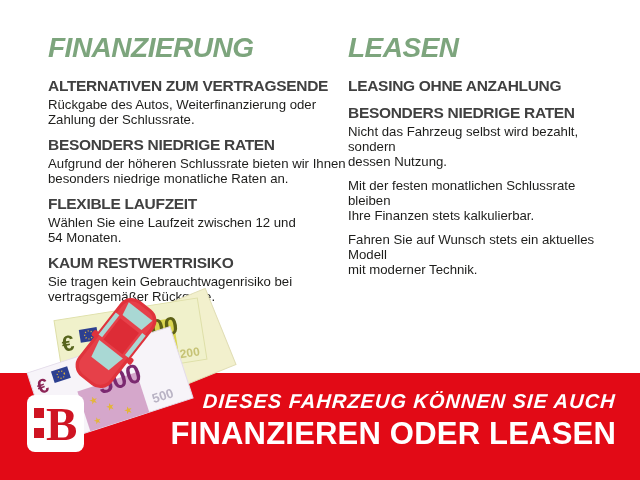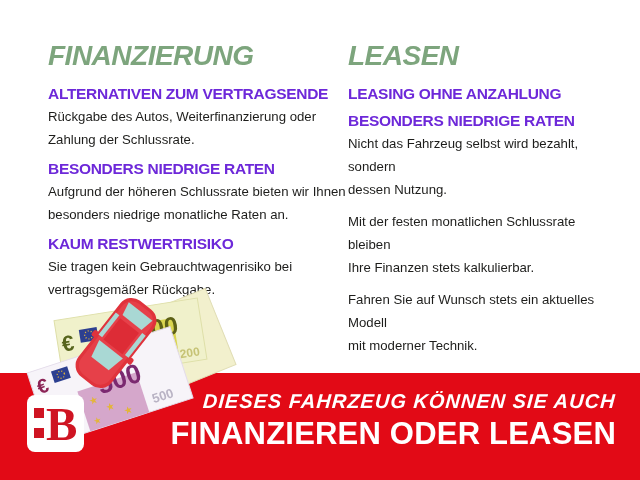--- a/index.html
+++ b/index.html
@@ -5,34 +5,34 @@
   * { margin: 0; padding: 0; box-sizing: border-box; }
   html, body { background: #888; }
   .page {
     position: relative;
     width: 640px; height: 480px;
     background: #ffffff;
     overflow: hidden;
     font-family: "Liberation Sans", sans-serif;
   }
   
-  .columns { position: absolute; left: 48px; top: 40px; width: 560px; display: flex; }
+  .columns { position: absolute; left: 48px; top: 32px; width: 560px; display: flex; }
   .col { width: 300px; }
   .col.right { width: 260px; }
   .col-title {
     font-size: 28px; font-weight: 800; font-style: italic;
     letter-spacing: -0.5px; color: #7da57d; margin-bottom: 13px;
   }
   .sec { margin-bottom: 9px; }
   .sec-h {
     font-size: 15.5px; font-weight: 800; letter-spacing: -0.3px;
-    color: #6d28d9; margin-bottom: 2px;
+    color: #404040; margin-bottom: 2px;
   }
   .sec-b {
-    font-size: 13.2px; line-height: 23px; color: #1d1d1b;
+    font-size: 13.2px; line-height: 15px; color: #1d1d1b;
     white-space: pre-line;
   }
   
   .banner {
     position: absolute; left: 0; top: 373px; width: 640px; height: 107px;
     background: #e20a16;
   }
   .banner-text { position: absolute; right: 24px; top: 17px; text-align: right; color: #ffffff; }
   .banner-line1 {
     font-size: 20px; font-weight: 800; font-style: italic;
@@ -69,20 +69,25 @@
 
       <div class="sec">
         <div class="sec-h">ALTERNATIVEN ZUM VERTRAGSENDE</div>
         <div class="sec-b">Rückgabe des Autos, Weiterfinanzierung oder
 Zahlung der Schlussrate.</div>
       </div>
       <div class="sec">
         <div class="sec-h">BESONDERS NIEDRIGE RATEN</div>
         <div class="sec-b">Aufgrund der höheren Schlussrate bieten wir Ihnen
 besonders niedrige monatliche Raten an.</div>
+      </div>
+      <div class="sec">
+        <div class="sec-h">FLEXIBLE LAUFZEIT</div>
+        <div class="sec-b">Wählen Sie eine Laufzeit zwischen 12 und
+54 Monaten.</div>
       </div>
       <div class="sec">
         <div class="sec-h">KAUM RESTWERTRISIKO</div>
         <div class="sec-b">Sie tragen kein Gebrauchtwagenrisiko bei
 vertragsgemäßer Rückgabe.</div>
       </div>
     </div>
 
     <div class="col right">
       <div class="col-title">LEASEN</div>

